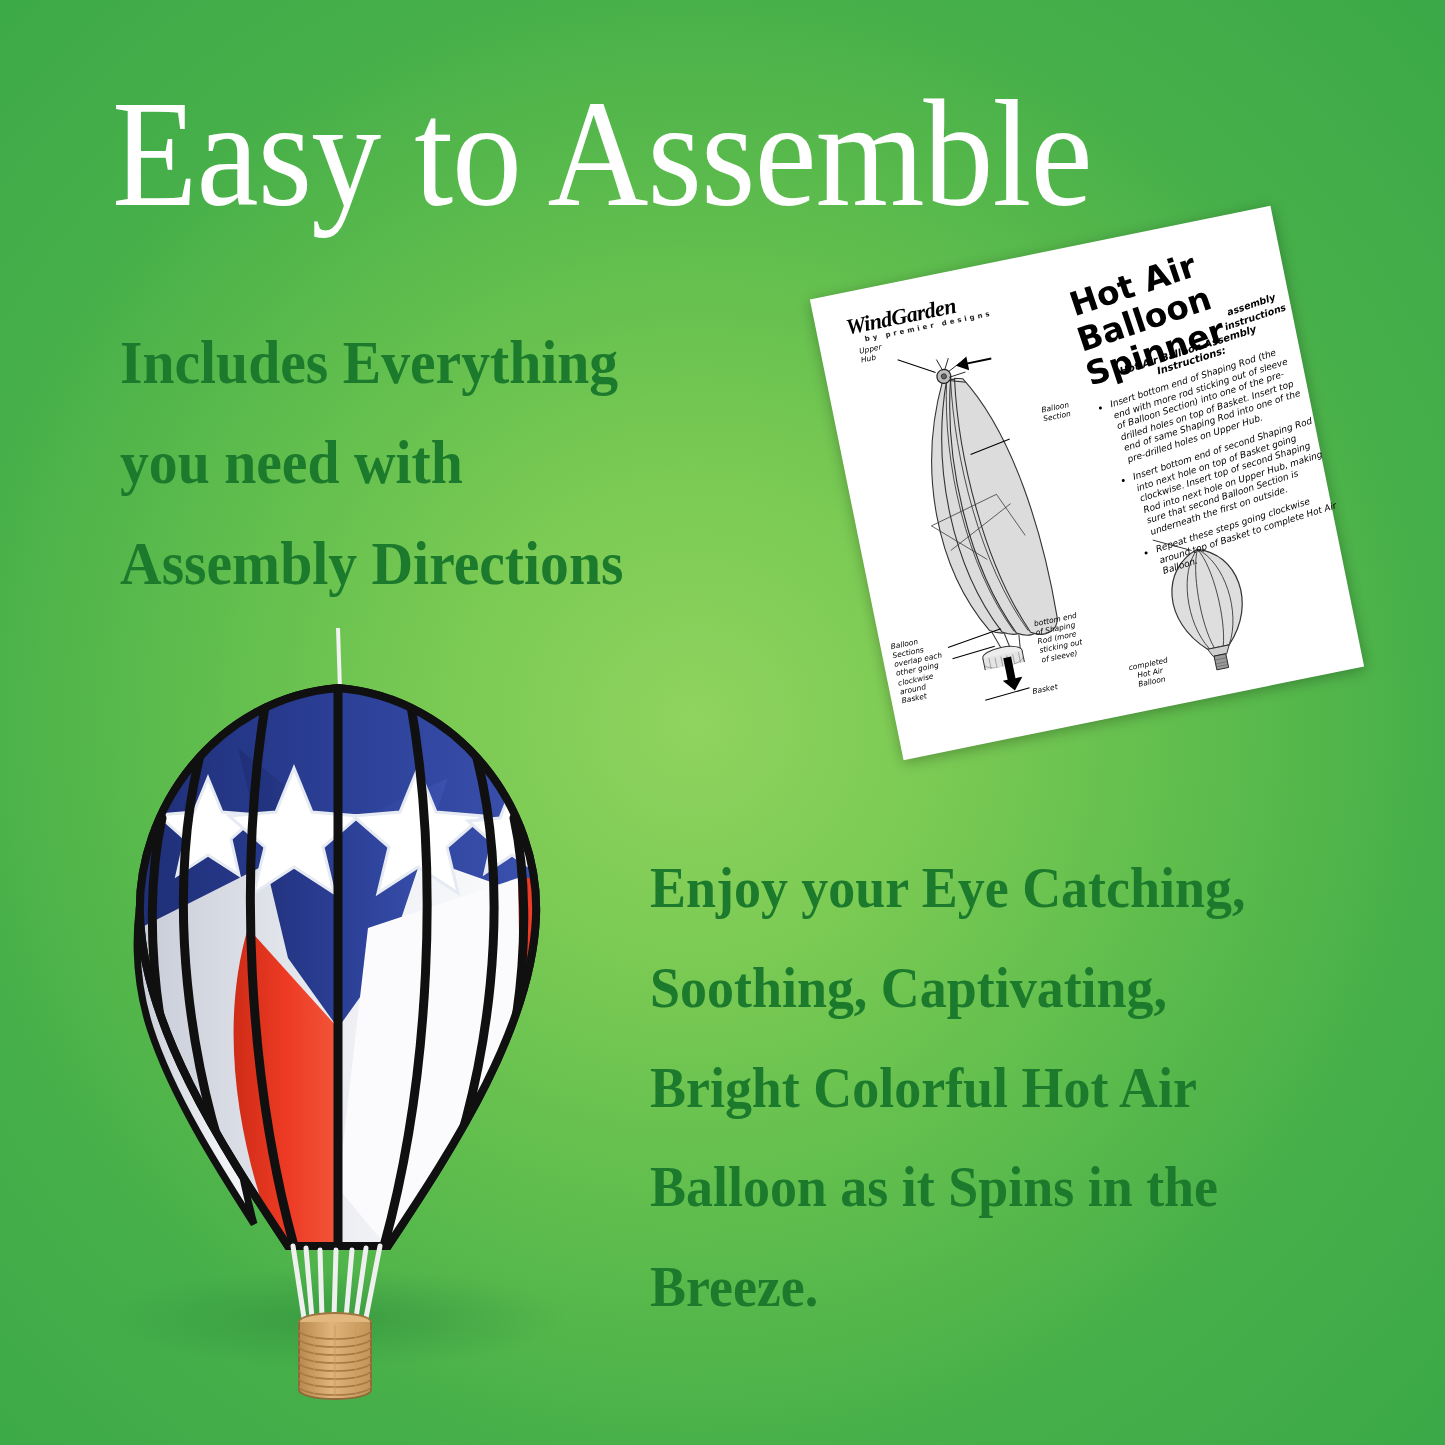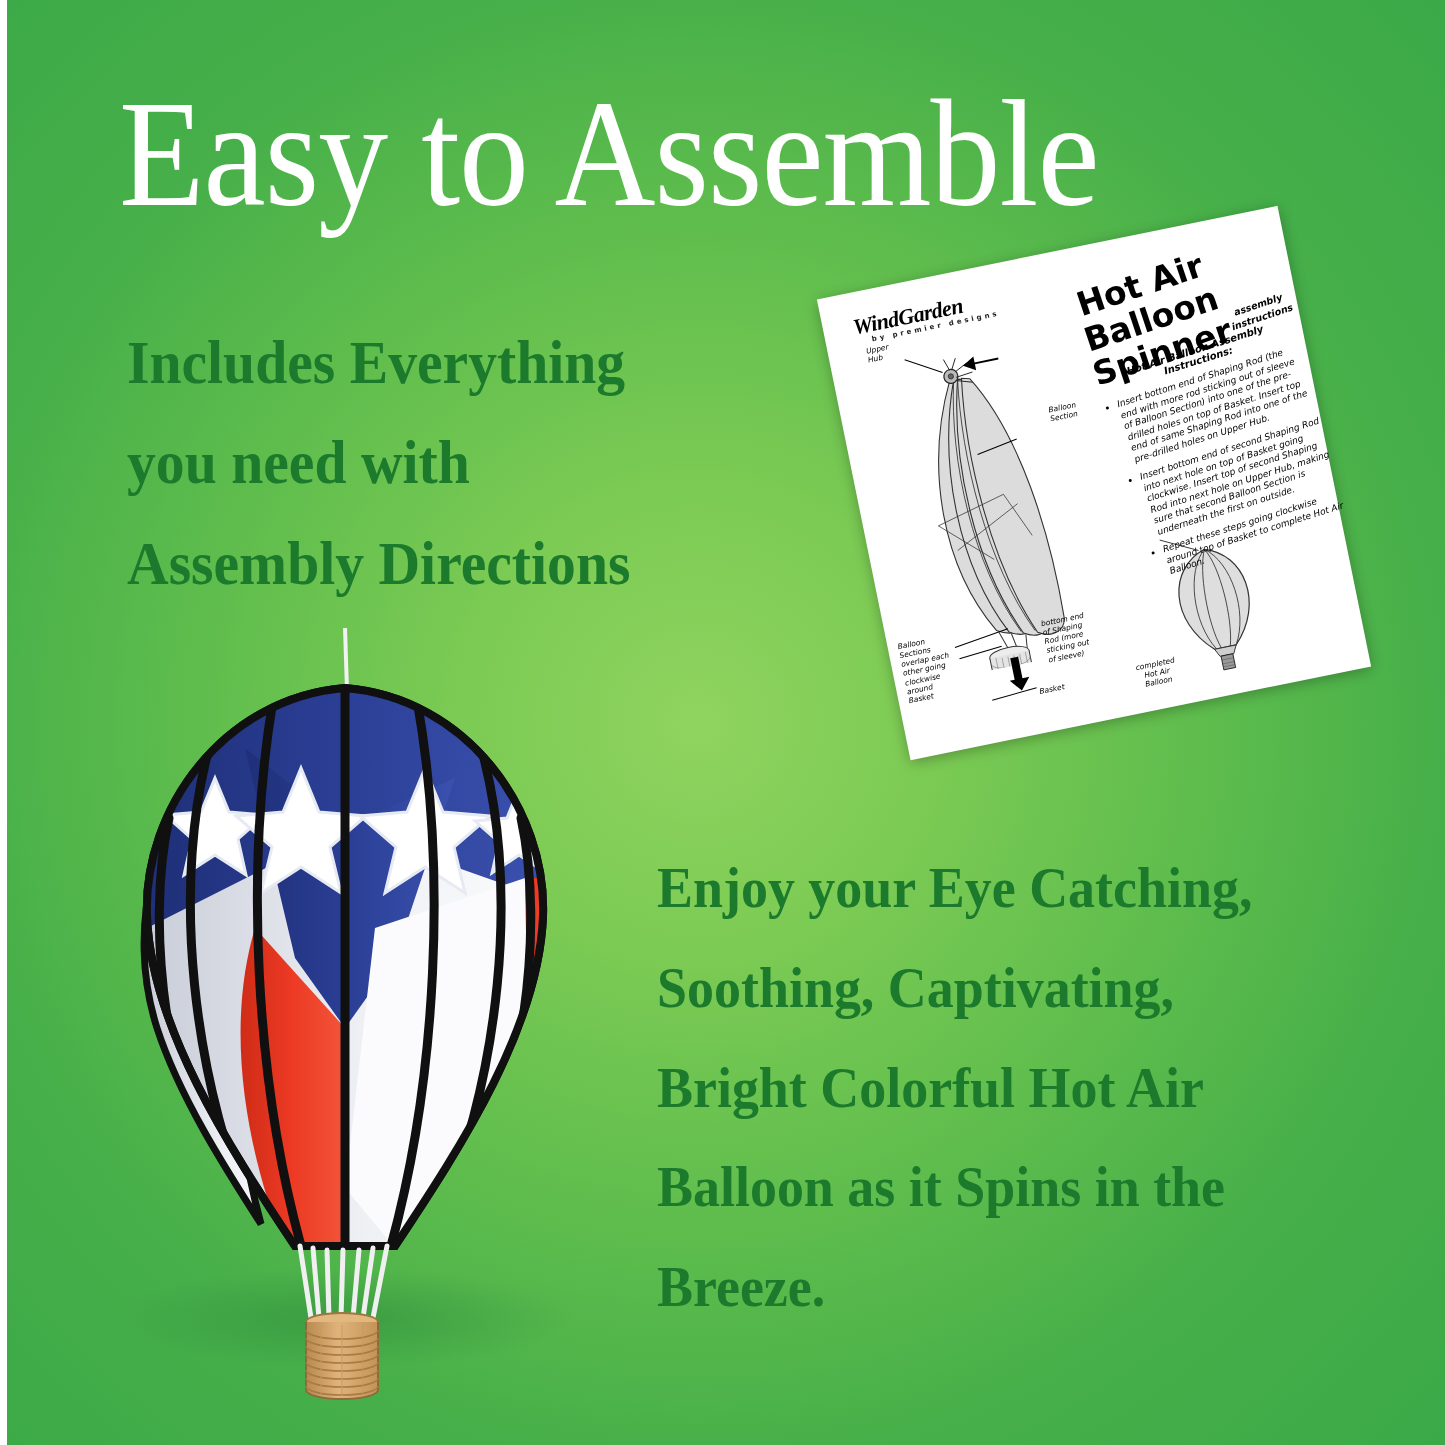--- a/index.html
+++ b/index.html
@@ -8,21 +8,20 @@
     font-family:"Liberation Serif", serif;
     position:relative;
   }
 
   
   #stage{
     position:absolute;inset:0;
     background:
       radial-gradient(circle at 48% 50%, #8FD45F 0%, #7CCB54 22%, #5FBD4D 48%, #46AF49 72%, #3BA948 100%);
     overflow:hidden;
-    margin-left:7px;
   }
 
   
   #headline{
     position:absolute;
     left:112px; top:78px;
     width:1260px;
     color:#FFFFFF;
     font-family:"Liberation Serif", serif;
     font-size:152px;

